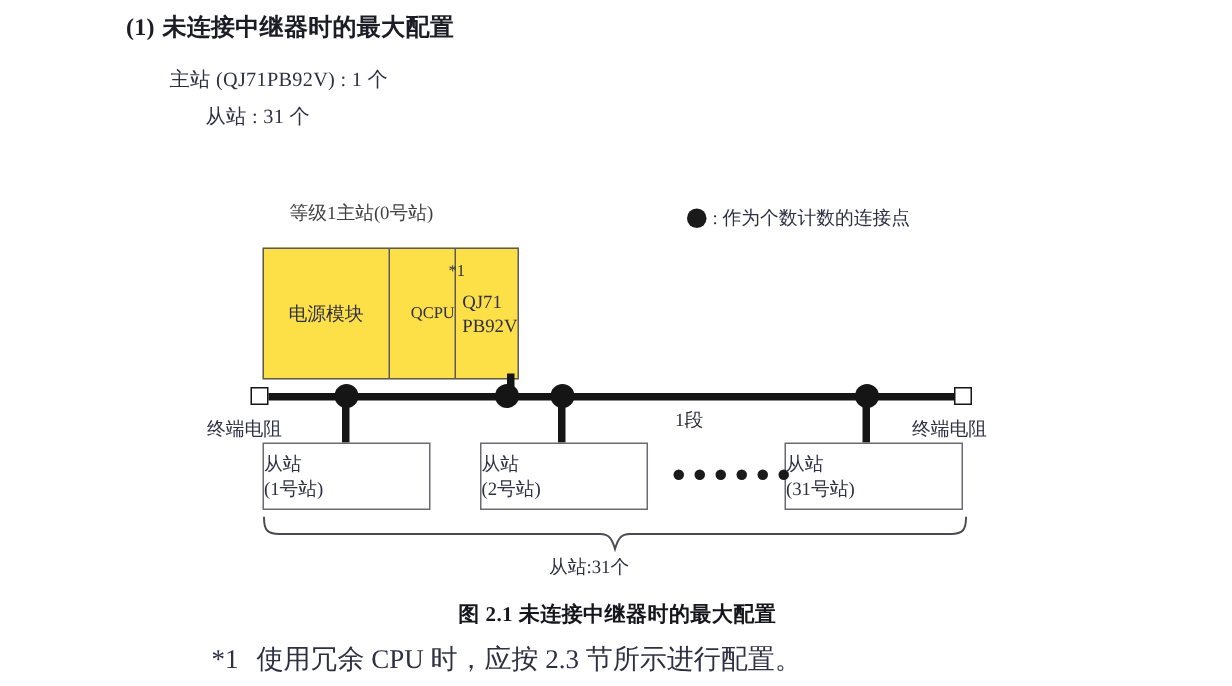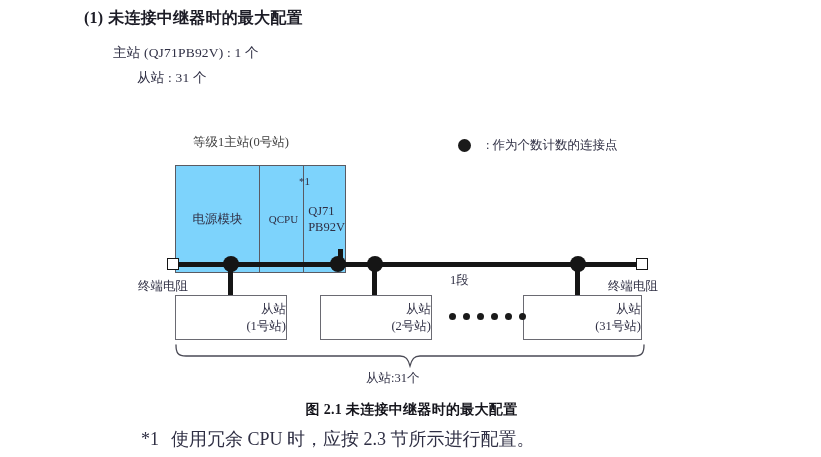--- a/index.html
+++ b/index.html
@@ -39,57 +39,57 @@
   #spec-slave  { top: 69px; margin-left: 24px; }
 
   
   #legend {
     left: 458px; top: 137px;
     font-size: 12.5px;
     color: #2f2f44;
     white-space: nowrap;
     display: flex;
     align-items: center;
-    gap: 15px;
+    gap: 4px;
   }
   #legend .bullet {
     width: 13px; height: 13px;
     border-radius: 50%;
     background: #1a1a1a;
     display: inline-block;
   }
 
   
   #rack-label {
     left: 193px; top: 134px;
     font-size: 12.5px;
     color: #404040;
     white-space: nowrap;
   }
   #rack {
     left: 175px; top: 165px;
-    width: 171px; height: 108px;
+    width: 171px; height: 88px;
     border: 1.2px solid #5a5a62;
     box-sizing: border-box;
     display: flex;
-    background: #7dd3fc;
+    background: #fde047;
   }
   #rack .cell {
     position: relative;
     box-sizing: border-box;
     display: flex;
     align-items: center;
     justify-content: center;
     font-size: 12.5px;
     color: #2f2f44;
     white-space: nowrap;
   }
   #rack .cell.power { width: 85px; border-right: 1.2px solid #5a5a62; }
   #rack .cell.qcpu  { width: 45px; border-right: 1.2px solid #5a5a62;
-                      justify-content: center; padding-left: 4px; }
+                      justify-content: flex-end; padding-left: 4px; }
   #rack .cell.qj71  { width: 41px; justify-content: center; padding-left: 4px;
                       line-height: 1.28; text-align: left; }
   #rack .cell.qcpu .qcpu-text { font-size: 11px; }
   #rack-star {
     left: 299px; top: 175px;
     font-size: 11px;
     color: #2f2f44;
   }
 
   
@@ -136,21 +136,21 @@
 
   
   .slave-box {
     height: 45px;
     border: 1.2px solid #6a6a72;
     box-sizing: border-box;
     background: #fff;
     top: 295px;
     display: flex;
     flex-direction: column;
-    align-items: flex-end;
+    align-items: flex-start;
     justify-content: center;
     font-size: 12.5px;
     color: #2f2f44;
     line-height: 1.32;
     white-space: nowrap;
   }
   #slave-1  { left: 175px; width: 112px; }
   #slave-2  { left: 320px; width: 112px; }
   #slave-31 { left: 523px; width: 119px; }
 

